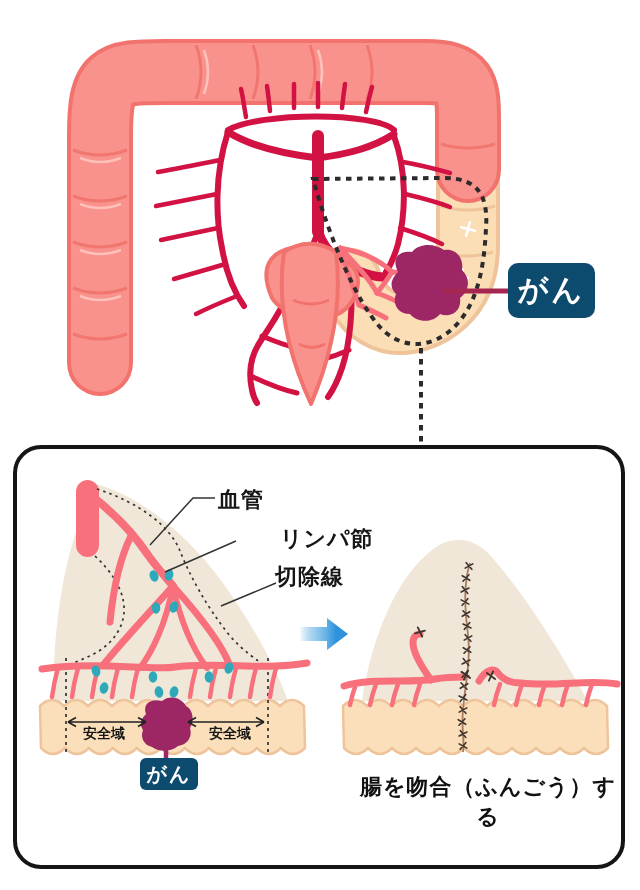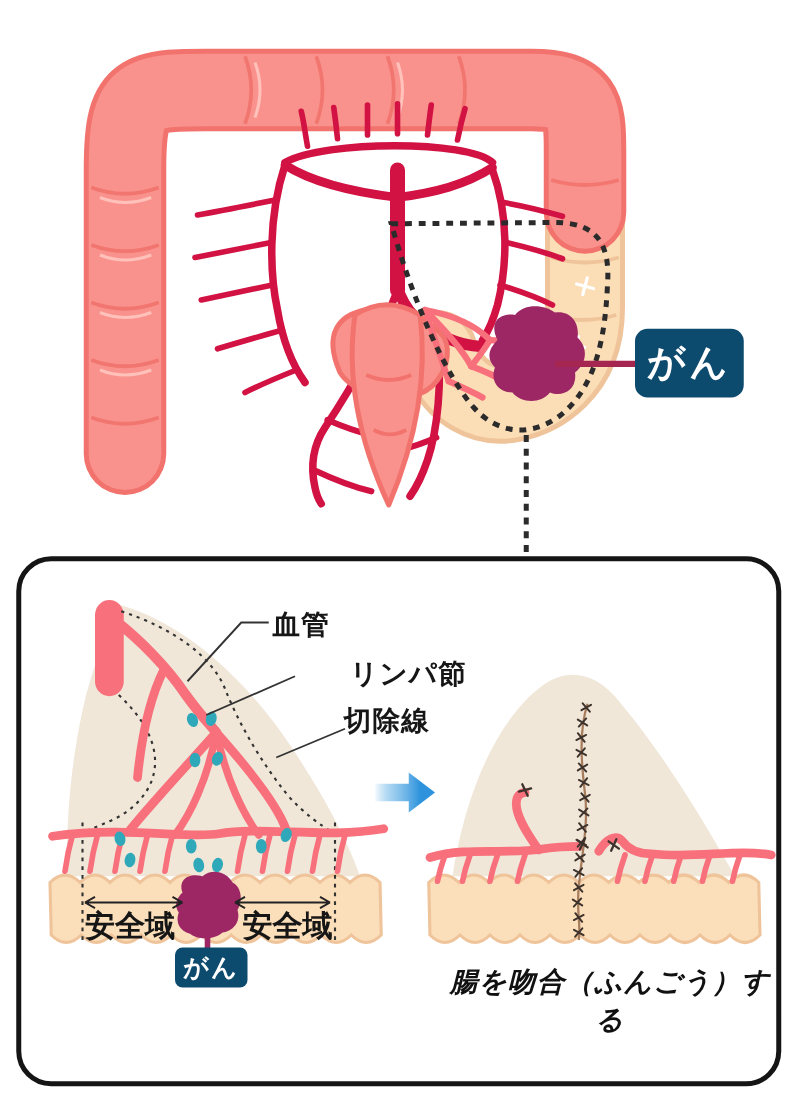--- a/index.html
+++ b/index.html
@@ -7,24 +7,24 @@
        font-family:"DejaVu Sans","Liberation Sans",sans-serif;}
   svg.art{position:absolute;left:0;top:0;}
   .lbl{position:absolute;color:#161616;font-weight:600;letter-spacing:1px;}
   .anno{font-size:22px;}
   .badge{position:absolute;background:#0c4a6e;color:#fff;font-weight:bold;
          display:flex;align-items:center;justify-content:center;}
   .badge-top{left:508px;top:263px;width:87px;height:55px;border-radius:10px;
              font-size:30px;letter-spacing:3px;}
   .badge-bottom{left:140px;top:758px;width:58px;height:32px;border-radius:6px;
                 font-size:20px;letter-spacing:2px;}
-  .safety{width:78px;text-align:center;font-size:24px;letter-spacing:0;}
+  .safety{width:78px;text-align:center;font-size:14px;letter-spacing:0;}
   .caption{text-align:center;font-size:22px;line-height:30px;color:#111;}
   .cap-left{left:30px;top:793px;width:280px;}
-  .cap-right{left:352px;top:772px;width:272px;font-style:italic;}
+  .cap-right{left:352px;top:772px;width:272px;}
 </style>
 </head>
 <body>
 
 <svg class="art" width="640" height="890" viewBox="0 0 640 890">
   <defs>
     <linearGradient id="ag" gradientUnits="userSpaceOnUse" x1="299" y1="0" x2="336" y2="0">
       <stop offset="0" stop-color="#3E9FE1" stop-opacity="0"></stop>
       <stop offset="0.3" stop-color="#5FAFE6" stop-opacity="0.5"></stop>
       <stop offset="1" stop-color="#2E93DC"></stop>

